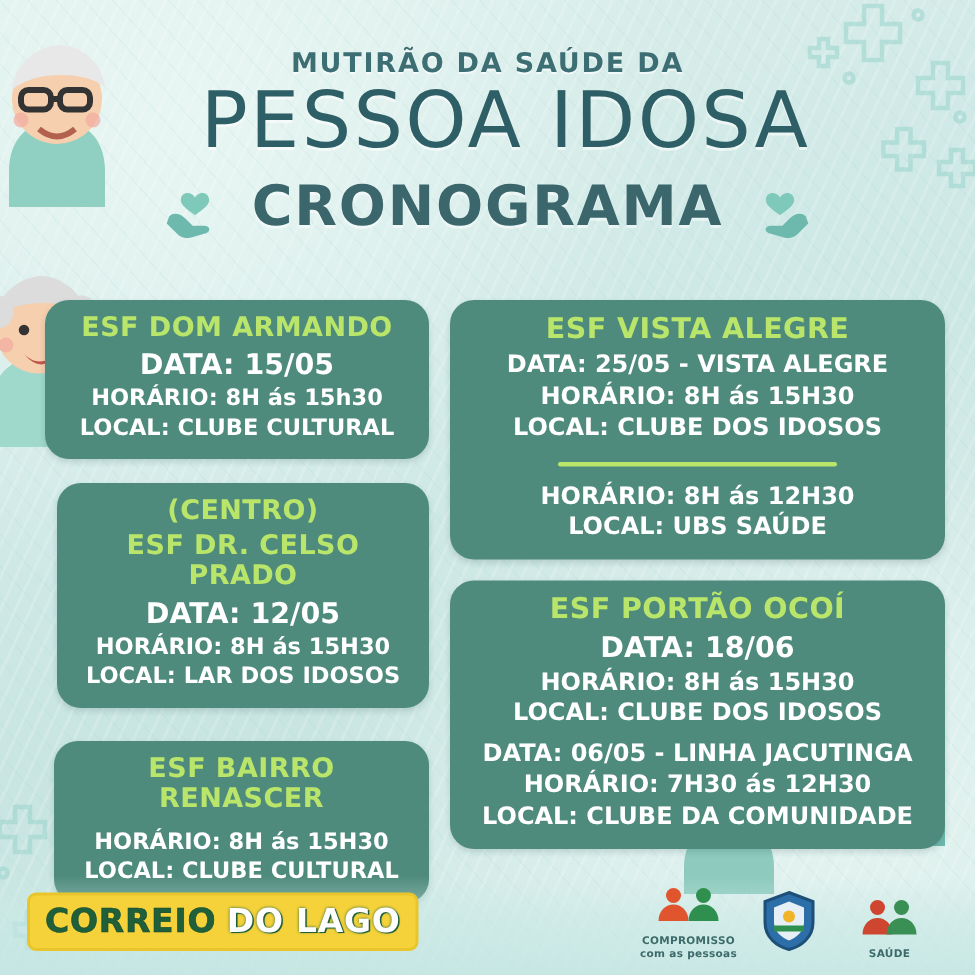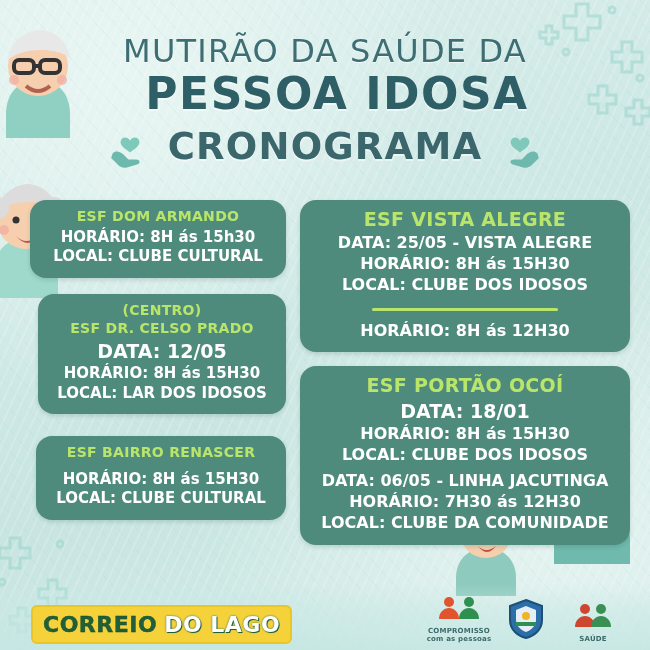--- a/index.html
+++ b/index.html
@@ -42,33 +42,33 @@
 
   
   .header {
     position: absolute;
     top: 32px;
     left: 0;
     width: 650px;
     text-align: center;
   }
   .title-small {
-    font-size: 32px;
+    font-size: 18px;
     letter-spacing: 1.2px;
-    font-weight: normal;
+    font-weight: bold;
     color: #3d6e74;
     font-family: "DejaVu Sans", sans-serif;
     text-shadow: 0 1px 0 rgba(255,255,255,0.65);
   }
   .title-big {
     margin-top: 2px;
-    font-size: 44px;
+    font-size: 52px;
     line-height: 1.02;
     letter-spacing: 1.5px;
-    font-weight: bold;
+    font-weight: normal;
     color: #2f5f66;
     font-family: "DejaVu Sans", sans-serif;
     text-shadow: 0 2px 0 rgba(255,255,255,0.55);
     padding-left: 24px;
   }
   .subtitle-row {
     margin-top: 8px;
     display: flex;
     justify-content: center;
     gap: 14px;
@@ -103,21 +103,21 @@
     color: #ffffff;
     text-align: center;
     padding: 9px 10px 11px 10px;
     box-sizing: border-box;
     margin-bottom: 14px;
     box-shadow: 0 2px 4px rgba(40,80,75,0.18);
   }
   .card-title {
     color: #b9e66a;
     font-weight: bold;
-    font-size: 14px;
+    font-size: 18px;
     letter-spacing: 0.3px;
     font-family: "DejaVu Sans", sans-serif;
     margin-bottom: 3px;
     line-height: 1.12;
   }
   .card-title.big {
     font-size: 19px;
   }
   .card-date {
     font-weight: bold;
@@ -150,23 +150,23 @@
 
   
   .footer {
     position: absolute;
     bottom: 0;
     left: 0;
     width: 650px;
     height: 66px;
     background: linear-gradient(180deg, rgba(205,234,230,0.0) 0%, rgba(200,232,228,0.55) 40%, rgba(196,230,226,0.85) 100%);
     display: flex;
-    align-items: flex-end;
+    align-items: center;
     justify-content: space-between;
-    padding: 0 18px 6px 31px;
+    padding: 0 18px 6px 18px;
     box-sizing: border-box;
   }
   .brand {
     display: inline-flex;
     align-items: center;
     background: #f5d23a;
     border-radius: 6px;
     padding: 5px 10px;
     border: 2px solid #e9c52c;
   }
@@ -310,20 +310,21 @@
       </svg>
     </div>
   </div>
 
   <div class="columns">
 
     <div class="col-left">
 
       <div class="card card-left-1">
         <div class="card-title">ESF DOM ARMANDO</div>
+        <div class="card-date">DATA: 15/05</div>
         <div class="card-line">HORÁRIO: 8H ás 15h30</div>
         <div class="card-line">LOCAL: CLUBE CULTURAL</div>
       </div>
 
       <div class="card card-left-2">
         <div class="card-title">(CENTRO)</div>
         <div class="card-title">ESF DR. CELSO PRADO</div>
         <div class="card-date">DATA: 12/05</div>
         <div class="card-line">HORÁRIO: 8H ás 15H30</div>
         <div class="card-line">LOCAL: LAR DOS IDOSOS</div>
@@ -340,25 +341,26 @@
 
     <div class="col-right">
 
       <div class="card">
         <div class="card-title big">ESF VISTA ALEGRE</div>
         <div class="card-line lg">DATA: 25/05 - VISTA ALEGRE</div>
         <div class="card-line lg">HORÁRIO: 8H ás 15H30</div>
         <div class="card-line lg">LOCAL: CLUBE DOS IDOSOS</div>
         <div class="divider"></div>
         <div class="card-line lg">HORÁRIO: 8H ás 12H30</div>
+        <div class="card-line lg">LOCAL: UBS SAÚDE</div>
       </div>
 
       <div class="card">
         <div class="card-title big">ESF PORTÃO OCOÍ</div>
-        <div class="card-date">DATA: 18/01</div>
+        <div class="card-date">DATA: 18/06</div>
         <div class="card-line lg">HORÁRIO: 8H ás 15H30</div>
         <div class="card-line lg">LOCAL: CLUBE DOS IDOSOS</div>
         <div class="gap-sm"></div>
         <div class="card-line lg">DATA: 06/05 - LINHA JACUTINGA</div>
         <div class="card-line lg">HORÁRIO: 7H30 ás 12H30</div>
         <div class="card-line lg">LOCAL: CLUBE DA COMUNIDADE</div>
       </div>
 
     </div>
   </div>

